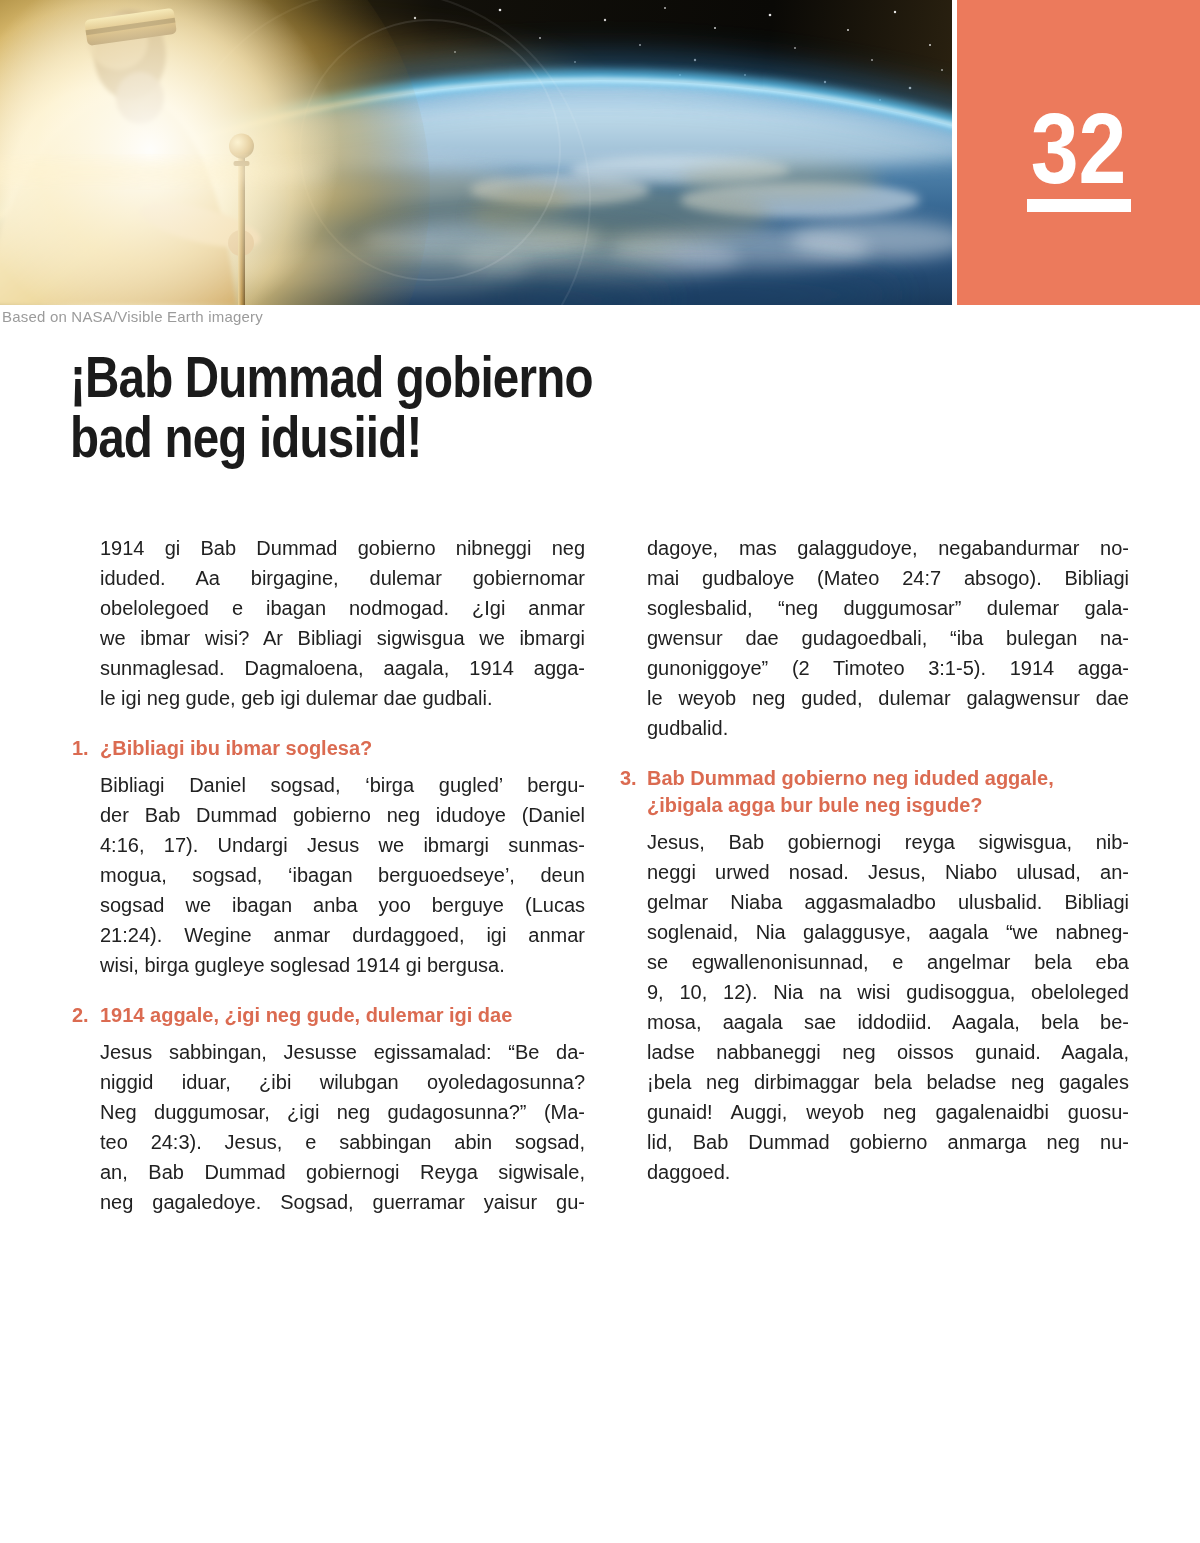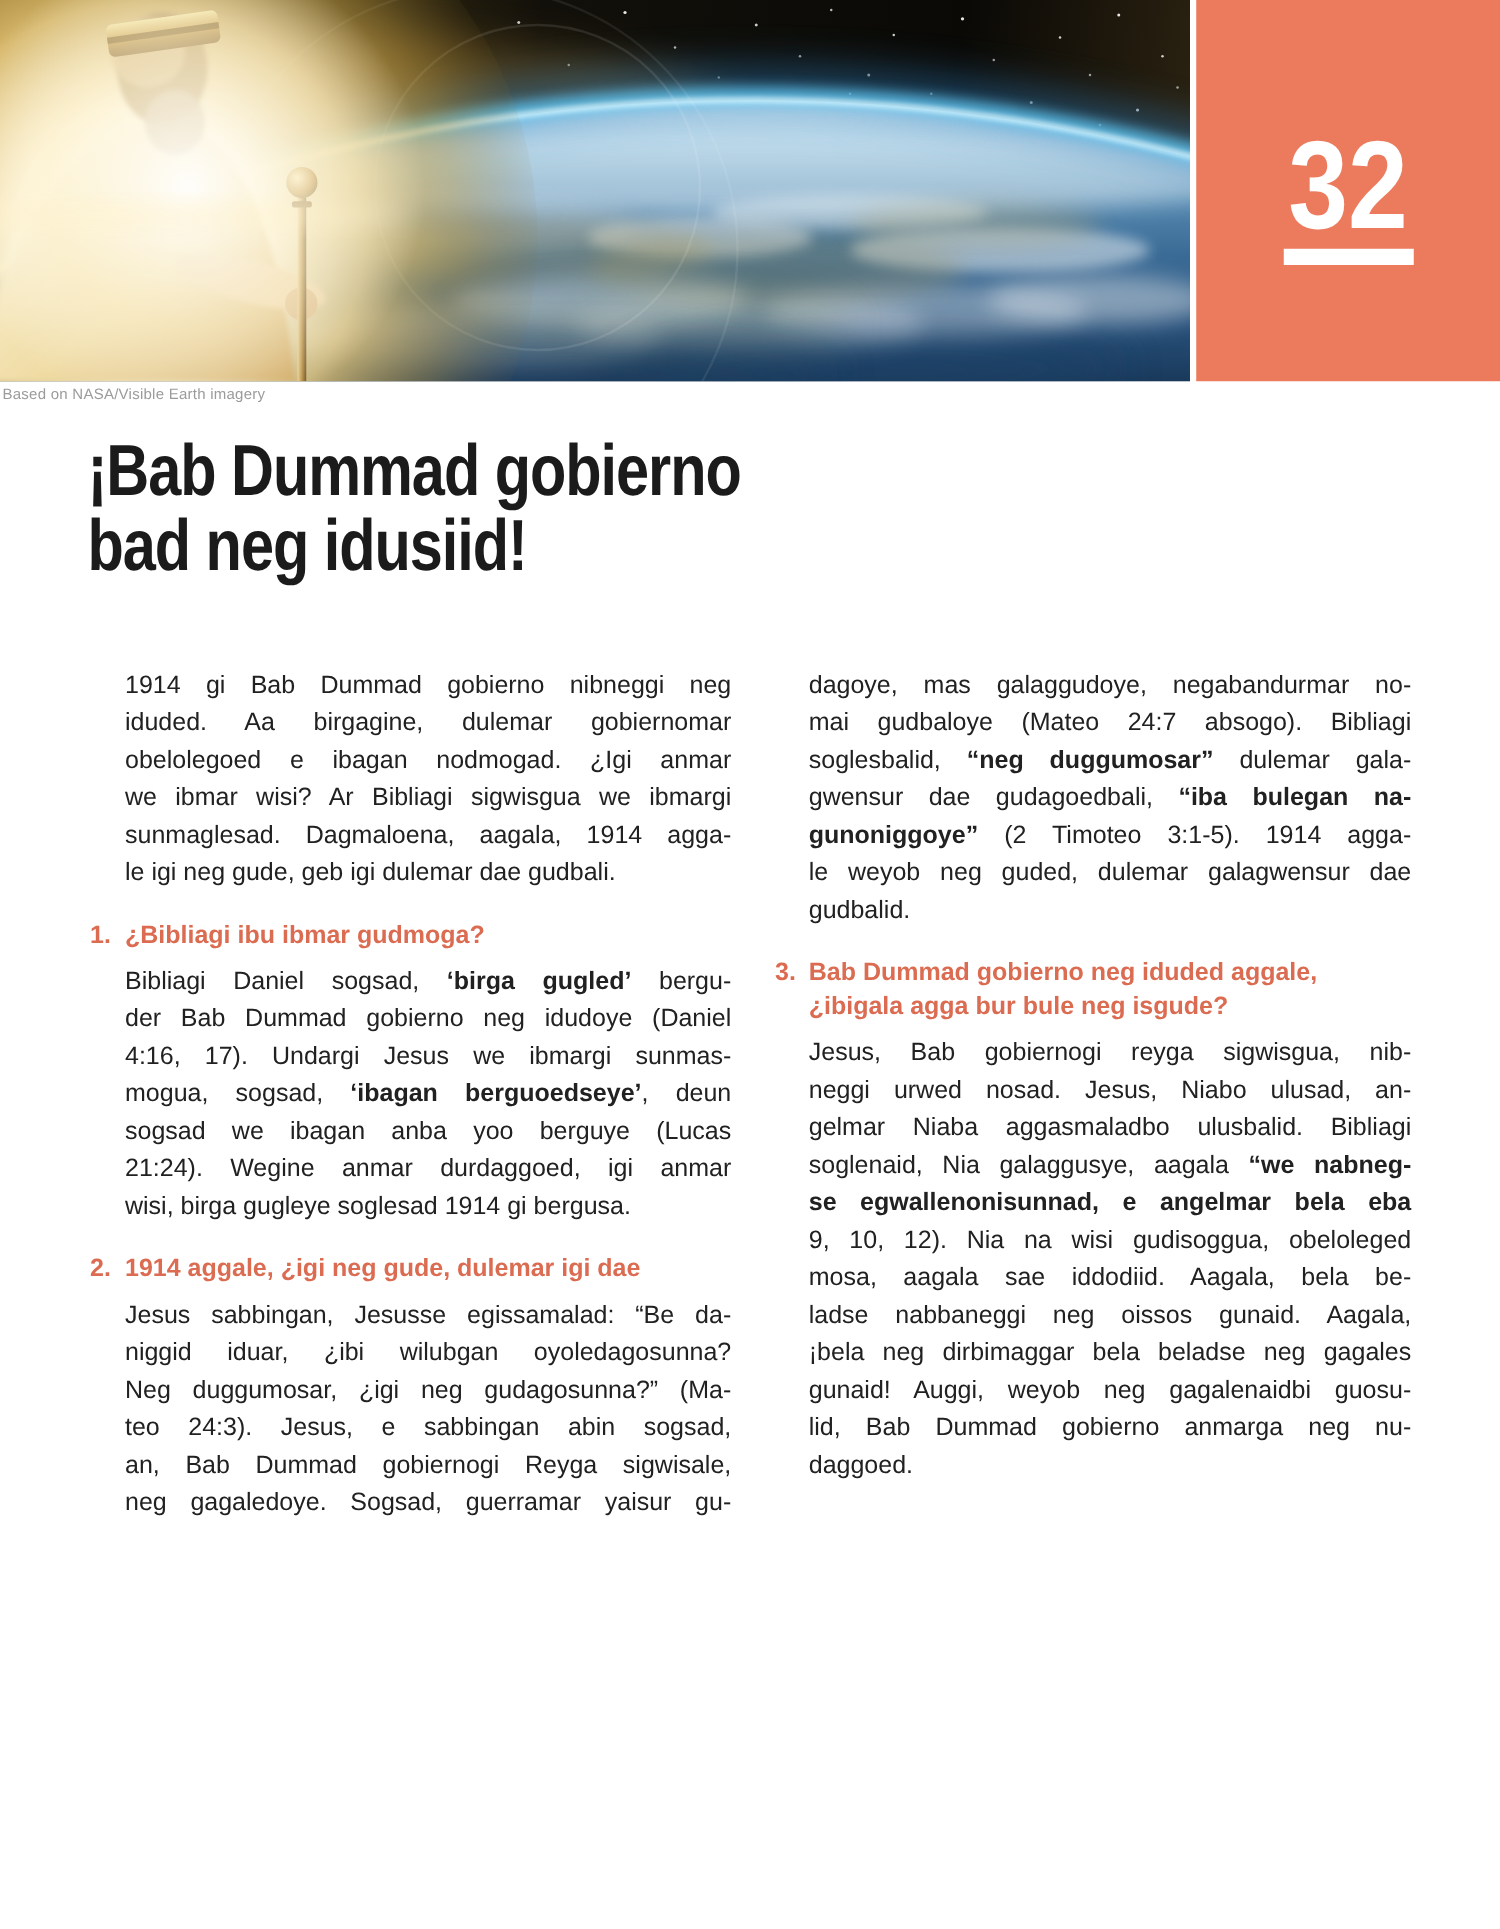--- a/index.html
+++ b/index.html
@@ -10,36 +10,36 @@
   .hero{position:absolute;left:0;top:0;width:952px;height:305px;overflow:hidden;}
   .hero svg{display:block;}
 
   
   .badge{position:absolute;left:957px;top:0;width:243px;height:305px;background:var(--accent-block,#ec7a5c);}
   .badge-num{position:absolute;top:98px;left:0;width:100%;text-align:center;color:#ffffff;
              font-weight:700;font-size:100px;line-height:1;transform:scaleX(.86);}
   .badge-bar{position:absolute;top:199px;left:50%;width:104px;height:13px;margin-left:-52px;background:#ffffff;}
 
   
-  .credit{position:absolute;left:2px;top:308px;font-size:12px;color:var(--credit,#9b9b9b);letter-spacing:.2px;}
+  .credit{position:absolute;left:2px;top:308px;font-size:15px;color:var(--credit,#9b9b9b);letter-spacing:.2px;}
 
   
   .title{position:absolute;left:70px;top:347px;margin:0;font-size:58px;line-height:60px;
          letter-spacing:-1px;color:var(--title,#1b1b1b);font-weight:700;
          transform:scaleX(.82);transform-origin:0 0;white-space:nowrap;}
 
   
   .col{position:absolute;top:505px;font-size:20px;line-height:30px;color:var(--body,#212121);margin-top:28px;}
   .col-left{left:72px;width:513px;}
   .col-right{left:620px;width:509px;}
   .para{margin:0 0 0 28px;}
   .col-right .para{margin-left:27px;}
   .line{text-align:justify;text-align-last:justify;}
   .line.last{text-align-last:left;}
-  .b{font-weight:700;}
+  .b{font-weight:400;}
   .question{display:flex;margin-top:22px;margin-bottom:8px;font-weight:700;font-size:20px;
             line-height:27px;color:var(--accent-heading,#db6b51);}
   .qnum{flex:0 0 28px;}
   .col-right .qnum{flex-basis:27px;}
   .qtext{flex:1;}
 </style>
 </head>
 <body>
 
 <div class="page" style="--accent-block: #ec7a5c; --accent-heading: #db6b51; --title: #1b1b1b; --body: #212121; --credit: #9b9b9b;">
@@ -210,21 +210,21 @@
         <div class="line"><span>1914 gi Bab Dummad gobierno nibneggi neg</span></div>
         <div class="line"><span>iduded. Aa birgagine, dulemar gobiernomar</span></div>
         <div class="line"><span>obelolegoed e ibagan nodmogad. ¿Igi anmar</span></div>
         <div class="line"><span>we ibmar wisi? Ar Bibliagi sigwisgua we ibmargi</span></div>
         <div class="line"><span>sunmaglesad. Dagmaloena, aagala, 1914 agga-</span></div>
         <div class="line last"><span>le igi neg gude, geb igi dulemar dae gudbali.</span></div>
       </div>
       <div class="question">
         <span class="qnum">1.</span>
         <div class="qtext">
-          <div>¿Bibliagi ibu ibmar gudmoga?</div>
+          <div>¿Bibliagi ibu ibmar soglesa?</div>
         </div>
       </div>
       <div class="para">
         <div class="line"><span>Bibliagi Daniel sogsad, </span><span class="b">‘birga gugled’</span><span> bergu-</span></div>
         <div class="line"><span>der Bab Dummad gobierno neg idudoye (Daniel</span></div>
         <div class="line"><span>4:16, 17). Undargi Jesus we ibmargi sunmas-</span></div>
         <div class="line"><span>mogua, sogsad, </span><span class="b">‘ibagan berguoedseye’</span><span>, deun</span></div>
         <div class="line"><span>sogsad we ibagan anba yoo berguye (Lucas</span></div>
         <div class="line"><span>21:24). Wegine anmar durdaggoed, igi anmar</span></div>
         <div class="line last"><span>wisi, birga gugleye soglesad 1914 gi bergusa.</span></div>

